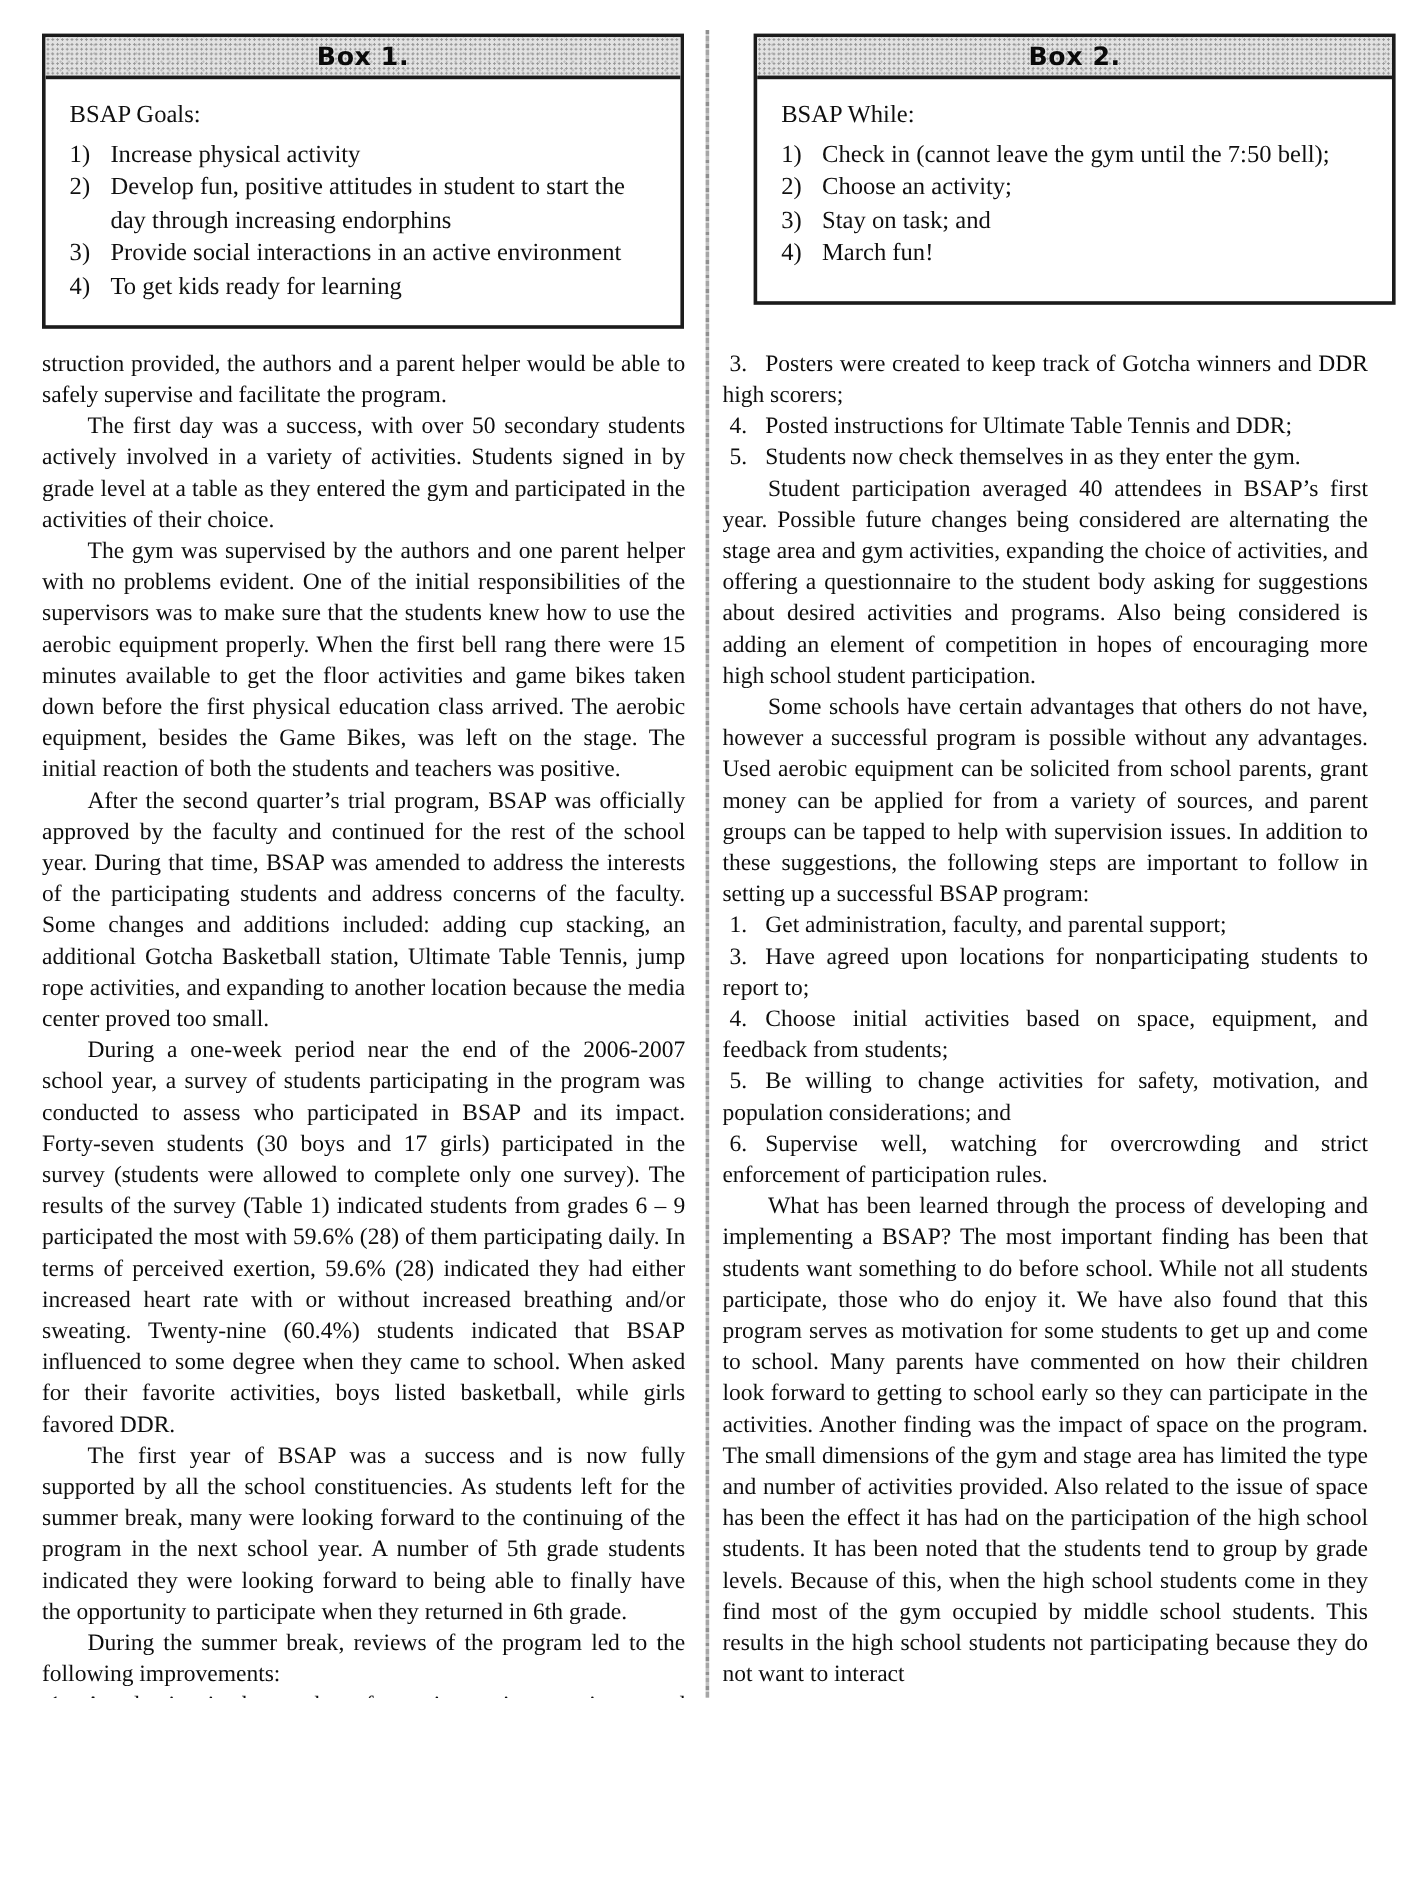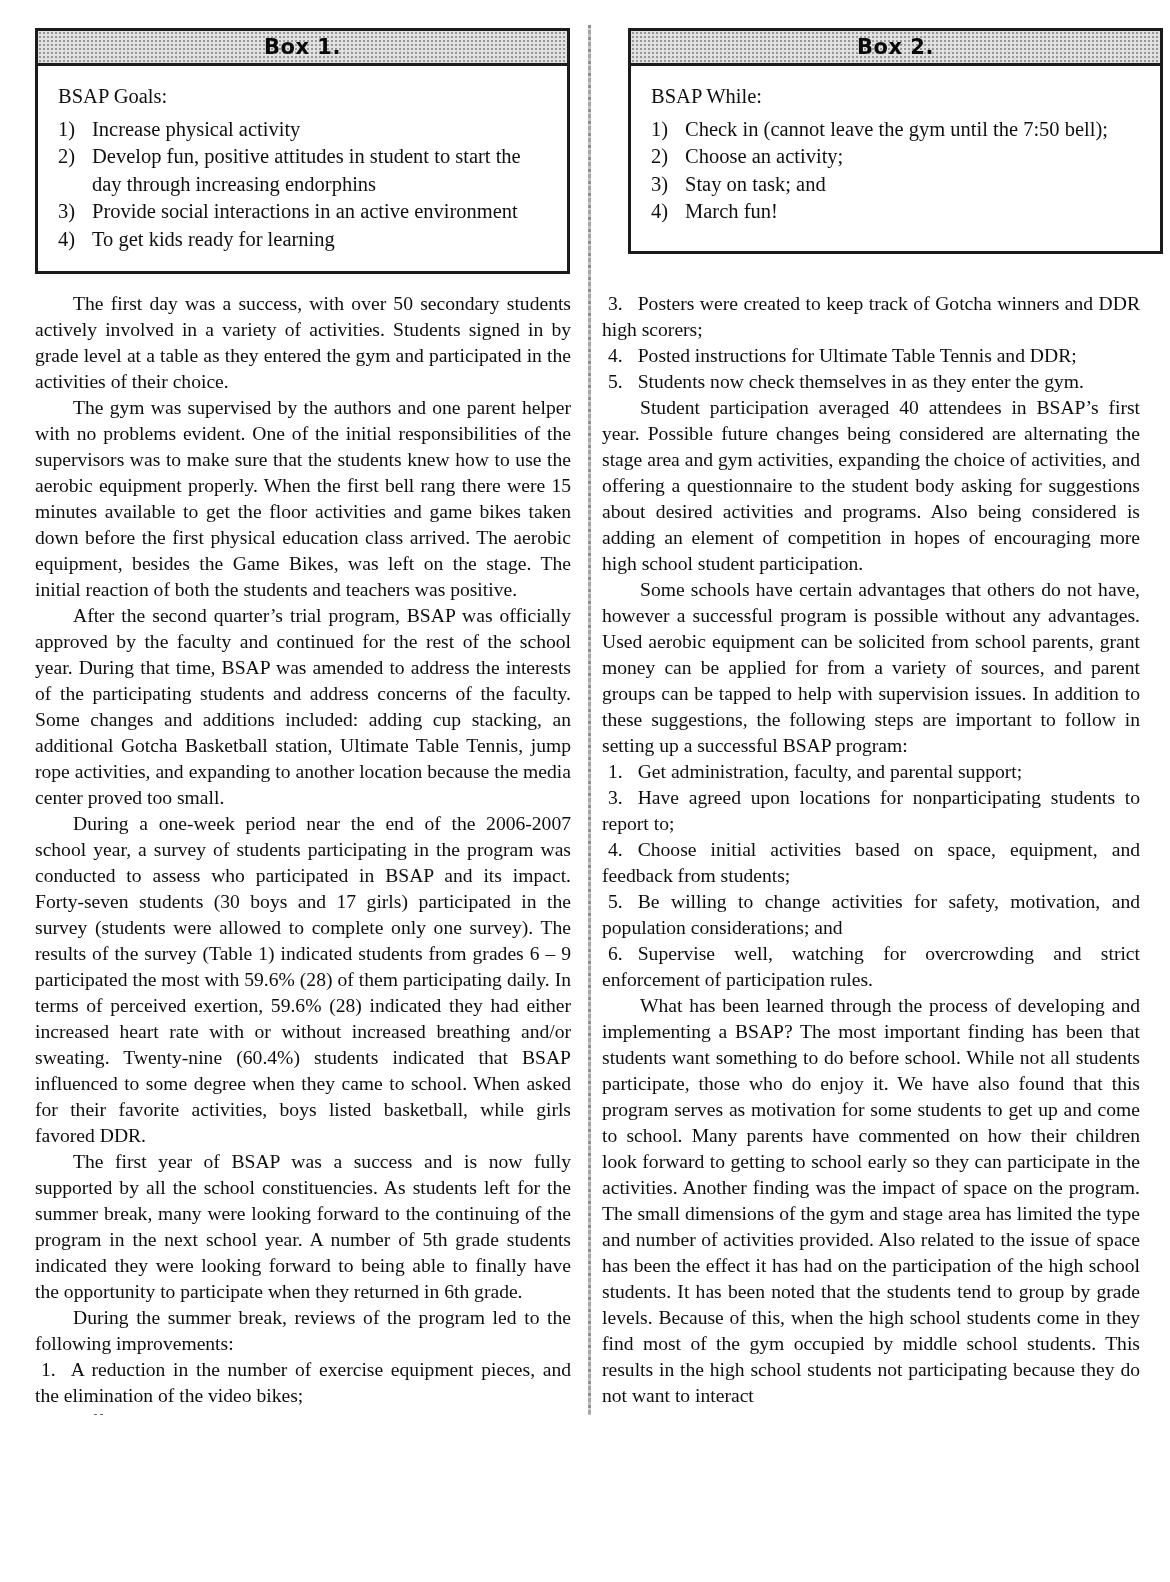--- a/index.html
+++ b/index.html
@@ -118,20 +118,21 @@
       <div class="box-item">
         <span class="bnum">4)</span>
         <span class="btext">March fun!</span>
       </div>
     </div>
   </div>
 
   <div class="divider"></div>
 
   <div class="col col-left">
+    <p class="cont">struction provided, the authors and a parent helper would be able to safely supervise and facilitate the program.</p>
     <p class="para">The first day was a success, with over 50 secondary students actively involved in a variety of activities. Students signed in by grade level at a table as they entered the gym and participated in the activities of their choice.</p>
     <p class="para">The gym was supervised by the authors and one parent helper with no problems evident. One of the initial responsibilities of the supervisors was to make sure that the students knew how to use the aerobic equipment properly. When the first bell rang there were 15 minutes available to get the floor activities and game bikes taken down before the first physical education class arrived. The aerobic equipment, besides the Game Bikes, was left on the stage. The initial reaction of both the students and teachers was positive.</p>
     <p class="para">After the second quarter’s trial program, BSAP was officially approved by the faculty and continued for the rest of the school year. During that time, BSAP was amended to address the interests of the participating students and address concerns of the faculty. Some changes and additions included: adding cup stacking, an additional Gotcha Basketball station, Ultimate Table Tennis, jump rope activities, and expanding to another location because the media center proved too small.</p>
     <p class="para">During a one-week period near the end of the 2006-2007 school year, a survey of students participating in the program was conducted to assess who participated in BSAP and its impact. Forty-seven students (30 boys and 17 girls) participated in the survey (students were allowed to complete only one survey). The results of the survey (Table 1) indicated students from grades 6 – 9 participated the most with 59.6% (28) of them participating daily. In terms of perceived exertion, 59.6% (28) indicated they had either increased heart rate with or without increased breathing and/or sweating. Twenty-nine (60.4%) students indicated that BSAP influenced to some degree when they came to school. When asked for their favorite activities, boys listed basketball, while girls favored DDR.</p>
     <p class="para">The first year of BSAP was a success and is now fully supported by all the school constituencies. As students left for the summer break, many were looking forward to the continuing of the program in the next school year. A number of 5th grade students indicated they were looking forward to being able to finally have the opportunity to participate when they returned in 6th grade.</p>
     <p class="para">During the summer break, reviews of the program led to the following improvements:</p>
     <p class="list"><span class="lnum">1.</span><span>A reduction in the number of exercise equipment pieces, and the elimination of the video bikes;</span></p>
     <p class="list"><span class="lnum">2.</span><span>Different activities such as cup stacking were added to</span></p>
   </div>
 

